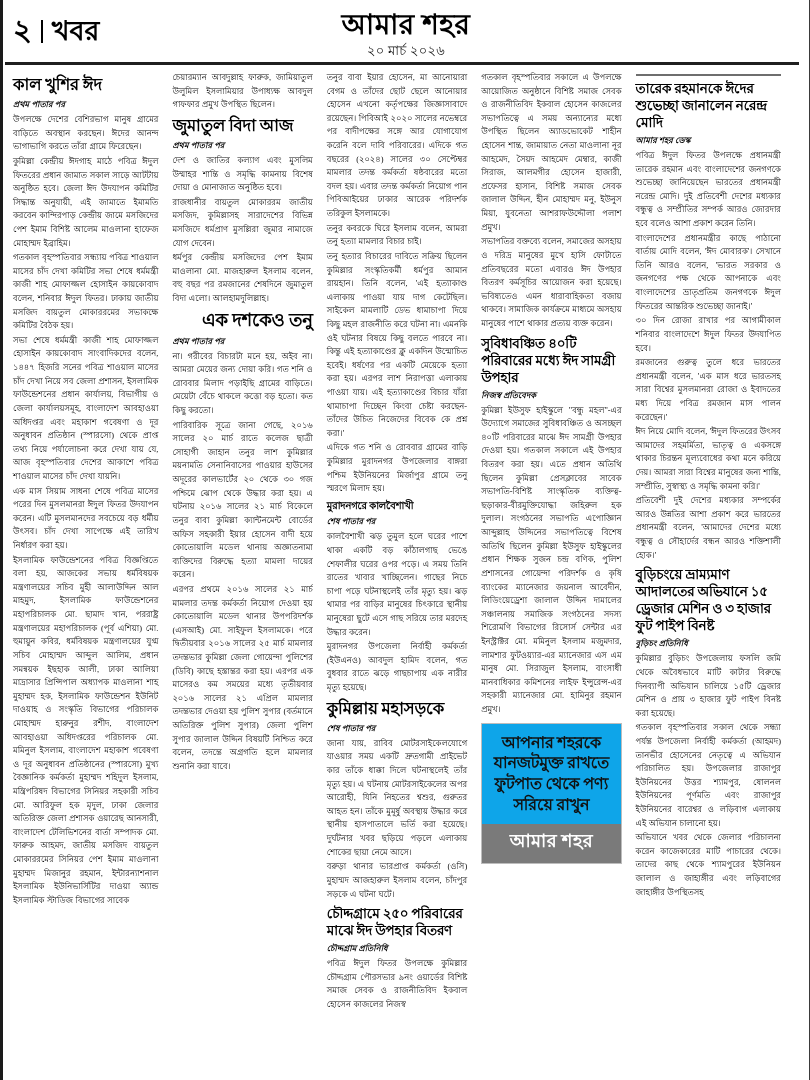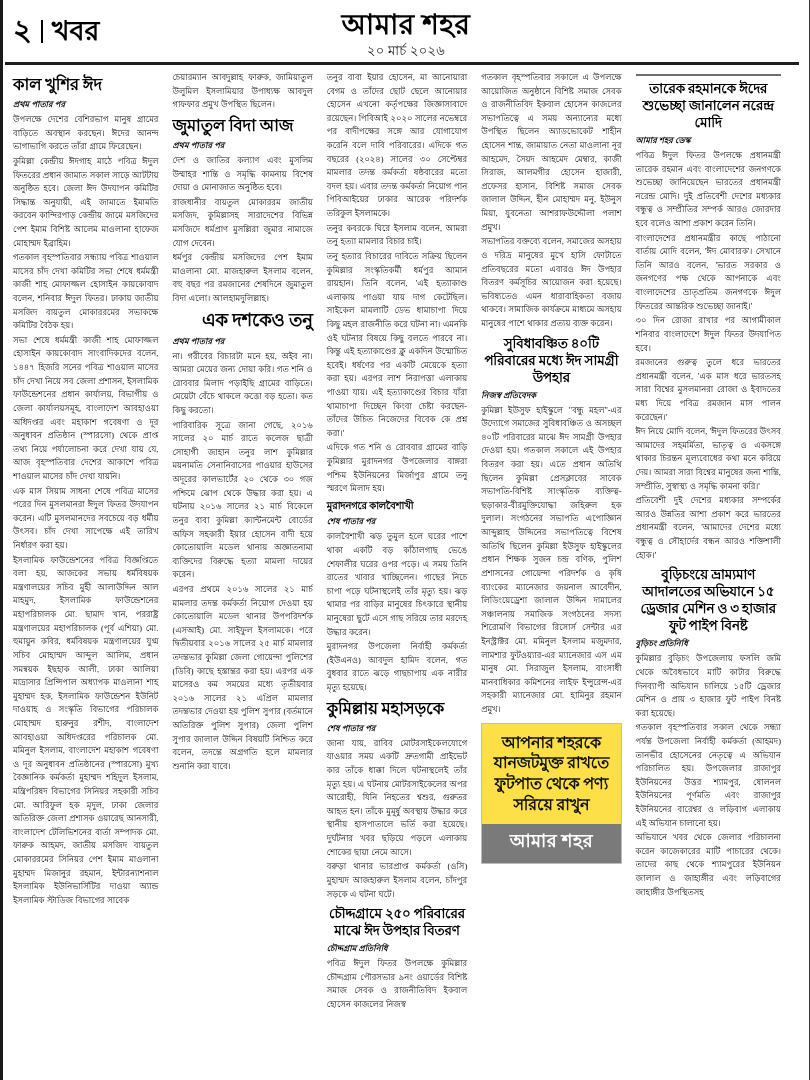--- a/index.html
+++ b/index.html
@@ -88,21 +88,21 @@
   h2.hl {
     font-size: 16.5px;
     font-weight: 700;
     line-height: 1.22;
     color: #000;
     margin: 4px 0 3px 0;
     letter-spacing: -0.2px;
   }
   h2.hl.big   { font-size: 18px; text-align: right; }
   h2.hl.small { font-size: 10px; line-height: 1.25; }
-  h2.hl.xsmall{ font-size: 13.5px; line-height: 1.26; text-align: center; }
+  h2.hl.xsmall{ font-size: 13.5px; line-height: 1.26; }
 
   .kicker {
     font-size: 8.2px;
     font-weight: 700;
     color: #000;
     margin: 1px 0 2px 0;
     letter-spacing: .1px;
     font-style: italic;
   }
   p.body {
@@ -116,21 +116,21 @@
     hyphens: none;
   }
 
   .hl-rule {
     height: 2px;
     background: #6e6e6e;
     margin: 3px 0 3px 0;
   }
   
   .ad-box {
-    background: #fde047;
+    background: #0ea5e9;
     border: 1px solid #bdbdbd;
     padding: 9px 6px 0 6px;
     margin: 6px 0 4px 0;
     text-align: center;
   }
   .ad-line {
     font-size: 16px;
     font-weight: 700;
     line-height: 1.3;
     color: #111;

